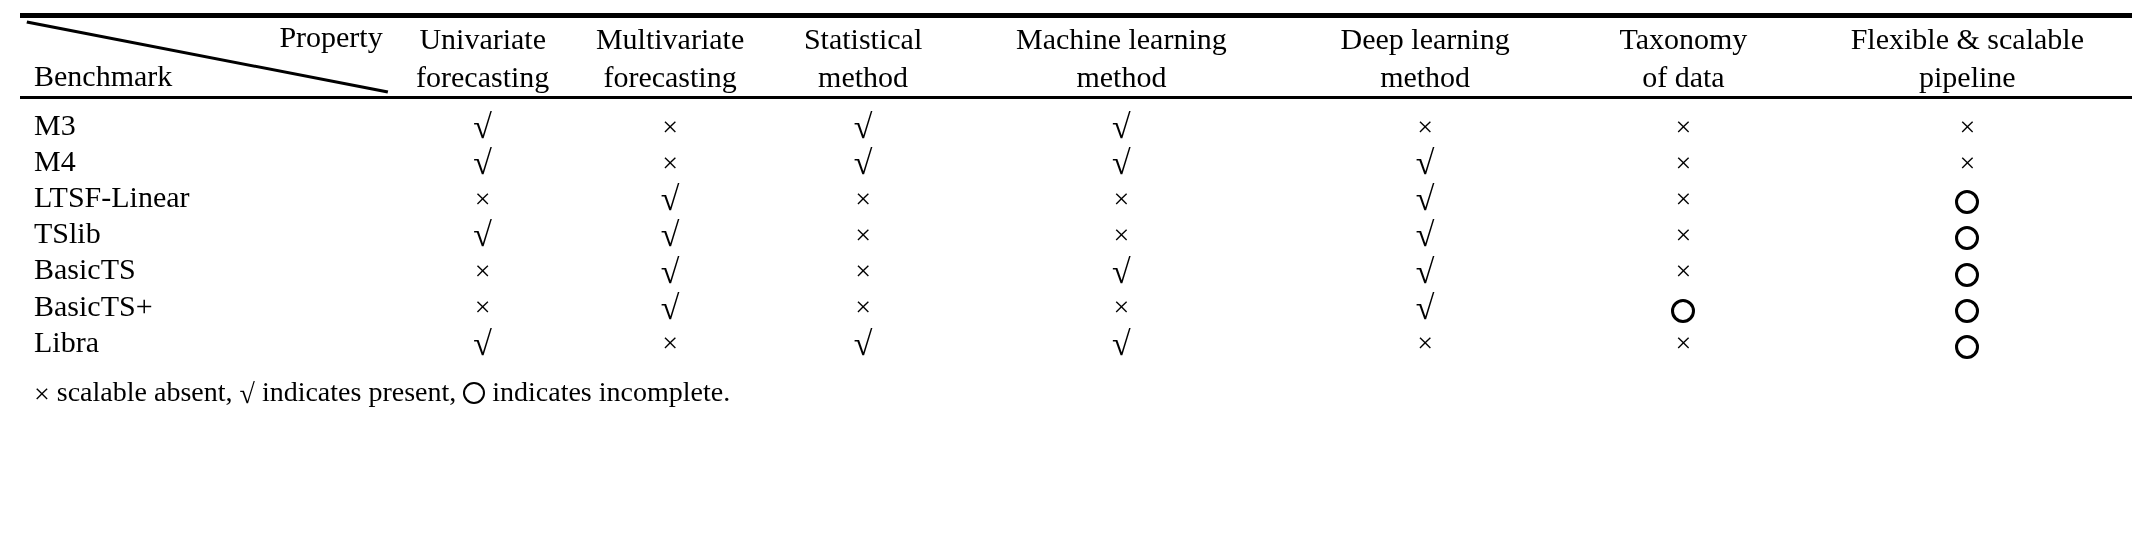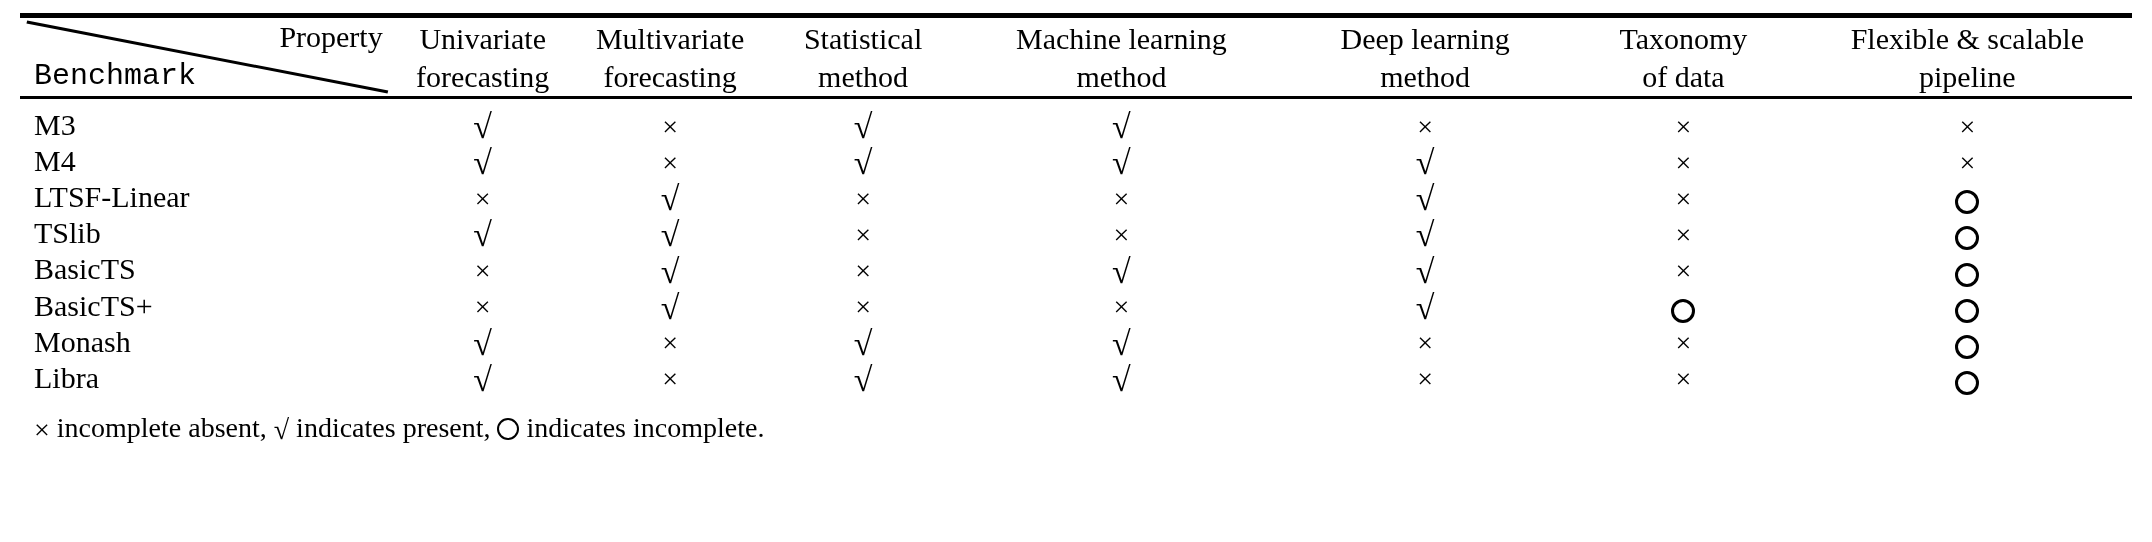--- a/index.html
+++ b/index.html
@@ -71,21 +71,20 @@
     line-height: 38px;
     white-space: nowrap;
   }
   .corner-bench {
     position: absolute;
     left: 14px;
     bottom: 1px;
     font-size: 30px;
     line-height: 38px;
     white-space: nowrap;
-    font-family: Liberation Mono, monospace;
   }
 
   .col-head {
     text-align: center;
     font-size: 30px;
     line-height: 38px;
     padding: 0 6px 1px 6px;
     font-weight: normal;
   }
   .col-head .l1 { display: block; }
@@ -276,39 +275,29 @@
           <td class="bench-name">BasicTS+</td>
           <td class="mark"><span class="sym sym-cross">×</span></td>
           <td class="mark"><span class="sym sym-check">√</span></td>
           <td class="mark"><span class="sym sym-cross">×</span></td>
           <td class="mark"><span class="sym sym-cross">×</span></td>
           <td class="mark"><span class="sym sym-check">√</span></td>
           <td class="mark"><span class="sym sym-circle"></span></td>
           <td class="mark"><span class="sym sym-circle"></span></td>
         </tr>
         <tr>
-          <td class="bench-name">Monash</td>
-          <td class="mark"><span class="sym sym-check">√</span></td>
-          <td class="mark"><span class="sym sym-cross">×</span></td>
-          <td class="mark"><span class="sym sym-check">√</span></td>
-          <td class="mark"><span class="sym sym-check">√</span></td>
-          <td class="mark"><span class="sym sym-cross">×</span></td>
-          <td class="mark"><span class="sym sym-cross">×</span></td>
-          <td class="mark"><span class="sym sym-circle"></span></td>
-        </tr>
-        <tr>
           <td class="bench-name">Libra</td>
           <td class="mark"><span class="sym sym-check">√</span></td>
           <td class="mark"><span class="sym sym-cross">×</span></td>
           <td class="mark"><span class="sym sym-check">√</span></td>
           <td class="mark"><span class="sym sym-check">√</span></td>
           <td class="mark"><span class="sym sym-cross">×</span></td>
           <td class="mark"><span class="sym sym-cross">×</span></td>
           <td class="mark"><span class="sym sym-circle"></span></td>
         </tr>
       </tbody>
   </table>
 
   <div class="footnote">
-    <span class="fn-sym">×</span><span> incomplete absent, </span><span class="fn-sym">√</span><span> indicates present, </span><span class="fn-sym-circle"></span><span> indicates incomplete.</span>
+    <span class="fn-sym">×</span><span> scalable absent, </span><span class="fn-sym">√</span><span> indicates present, </span><span class="fn-sym-circle"></span><span> indicates incomplete.</span>
   </div>
 
 </div>
 
 </body></html>

